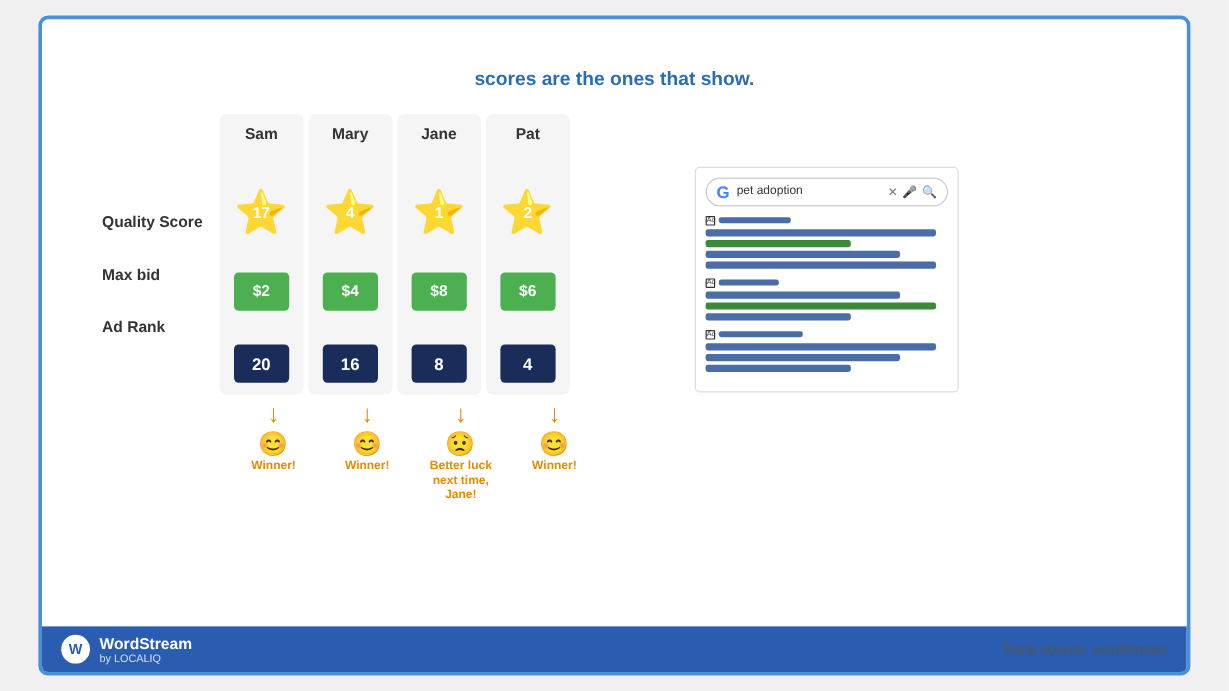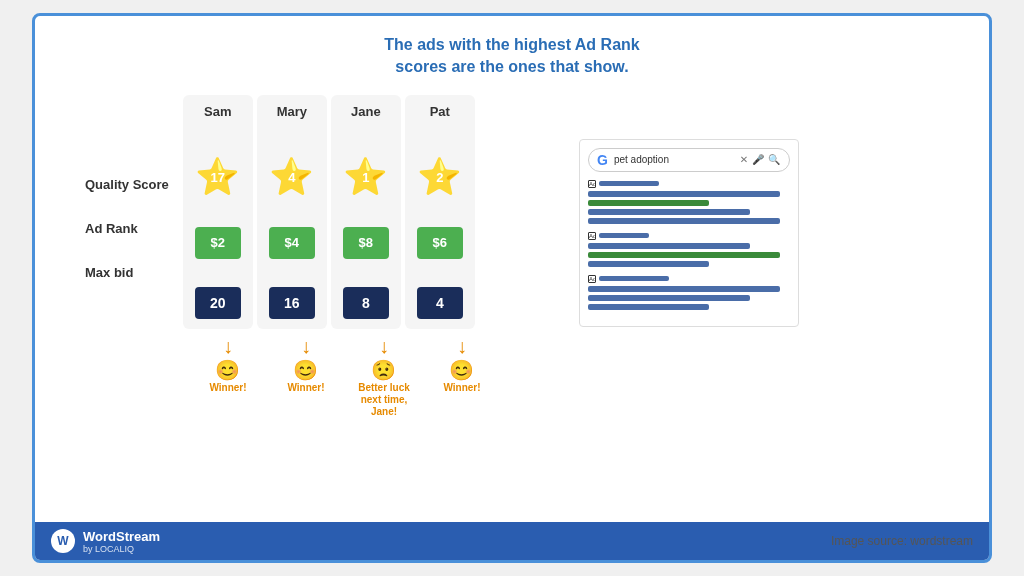--- a/index.html
+++ b/index.html
@@ -234,35 +234,35 @@
       color: #555;
     }
   </style>
 </head>
 <body>
 
 <div class="outer-container">
   <div class="main-content">
 
     <div class="title">
-      <span>The ads with the highest Ad Rank</span><br>
+      <br>
       <span>scores are the ones that show.</span>
     </div>
 
     <div style="display:flex; gap: 20px; align-items: flex-start; width:100%;">
 
       <div style="display:flex; flex-direction:column; align-items:flex-start; margin-left: 30px;">
 
         <div class="table-area">
 
           <div class="row-labels">
             <div class="row-label" style="height:30px;"></div>
             <div class="row-label">Quality Score</div>
+            <div class="row-label">Max bid</div>
             <div class="row-label">Ad Rank</div>
-            <div class="row-label">Max bid</div>
           </div>
 
           <div class="columns-area" id="columns-container">
           <div class="person-col">
       <div class="person-name">Sam</div>
       <div class="star-cell">
         <span class="star-icon">⭐</span>
         <span class="star-number">17</span>
       </div>
       <div class="bid-cell">$2</div>
@@ -370,15 +370,15 @@
   </div>
 
   <div class="footer">
     <div class="footer-brand">
       <div class="footer-logo">W</div>
       <div>
         <div>WordStream</div>
         <div class="footer-sub">by LOCALIQ</div>
       </div>
     </div>
-    <div class="image-source">Image source: wordstream</div>
+    <div class="image-source">Rank source: wordstream</div>
   </div>
 </div>
 
 </body></html>

